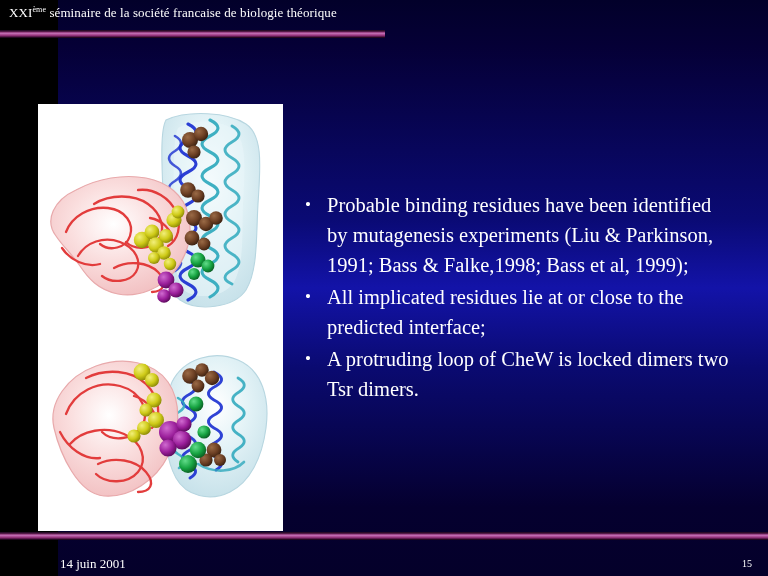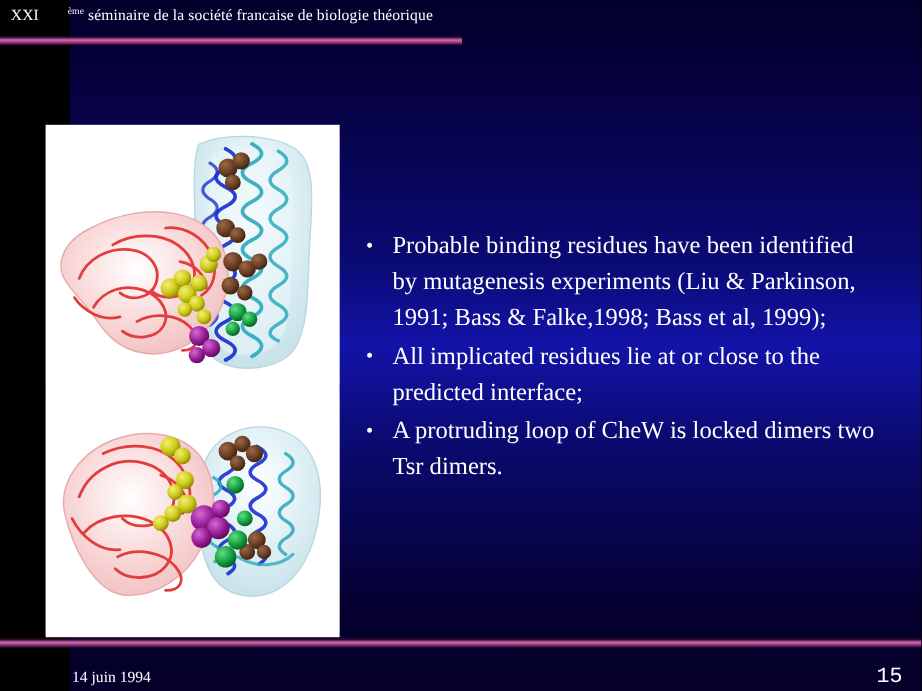--- a/index.html
+++ b/index.html
@@ -78,21 +78,20 @@
     font-family: "Liberation Serif", serif;
     font-size: 13px;
     line-height: 16px;
     white-space: nowrap;
     letter-spacing: 0.1px;
   }
   .header-text sup {
     font-size: 8px;
     vertical-align: super;
     line-height: 0;
-    margin-left: 24px;
   }
 
   .rule {
     position: absolute;
     height: 8px;
     z-index: 7;
     background: linear-gradient(to bottom,
       #2a0b28 0%,
       #2a0b28 14%,
       #8d3474 26%,
@@ -189,22 +188,22 @@
     font-size: 13px;
     line-height: 16px;
     white-space: nowrap;
   }
   .footer-page {
     position: absolute;
     right: 16px;
     top: 556px;
     z-index: 8;
     color: #ffffff;
-    font-family: Liberation Mono, monospace;
-    font-size: 18px;
+    font-family: Liberation Serif, serif;
+    font-size: 10px;
     line-height: 16px;
     white-space: nowrap;
   }
 </style>
 </head>
 <body>
 
 <div id="slide">
 
   <div class="left-band"></div>
@@ -402,16 +401,16 @@
 
     <div class="bullet-item">
       <span class="bullet-mark">•</span>
       <span class="bullet-text">A protruding loop of CheW is locked dimers two Tsr dimers.</span>
     </div>
 
   </div>
 
   <div class="rule rule-bottom"></div>
 
-  <div class="footer-date">14 juin 1994</div>
+  <div class="footer-date">14 juin 2001</div>
   <div class="footer-page">15</div>
 
 </div>
 
 </body></html>

